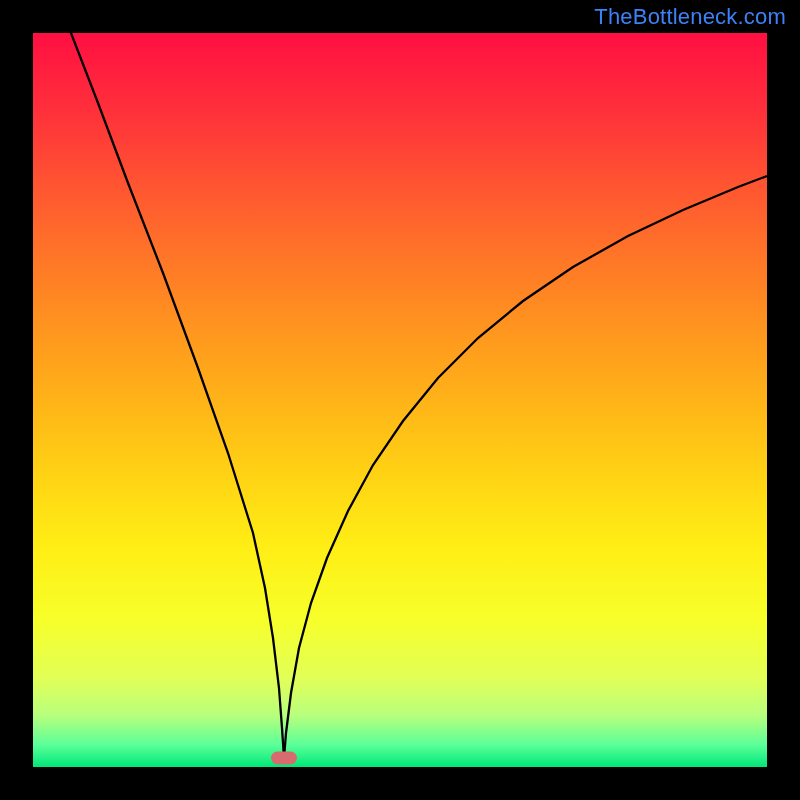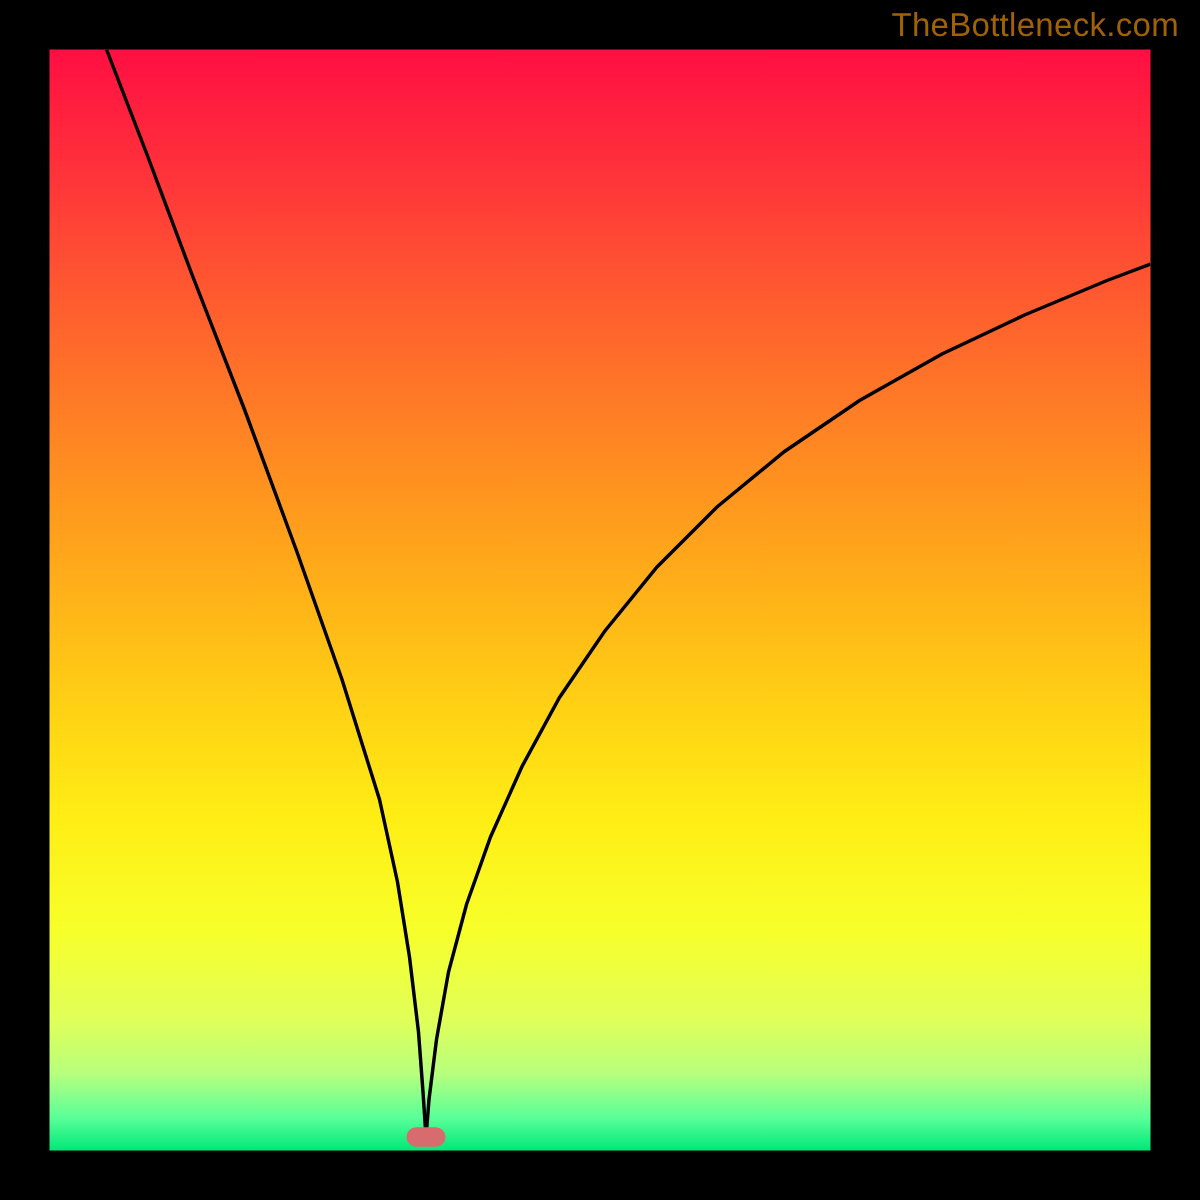--- a/index.html
+++ b/index.html
@@ -8,21 +8,21 @@
     height: 800px;
     background: #000;
     position: relative;
     overflow: hidden;
     font-family: Arial, Helvetica, sans-serif;
   }
   .watermark {
     position: absolute;
     top: 4px;
     right: 14px;
-    color: #a16207;
+    color: #3b82f6;
     font-size: 22px;
     z-index: 10;
     letter-spacing: 0.2px;
   }
   .plot-area {
     position: absolute;
     left: 33px;
     top: 33px;
     width: 734px;
     height: 734px;

